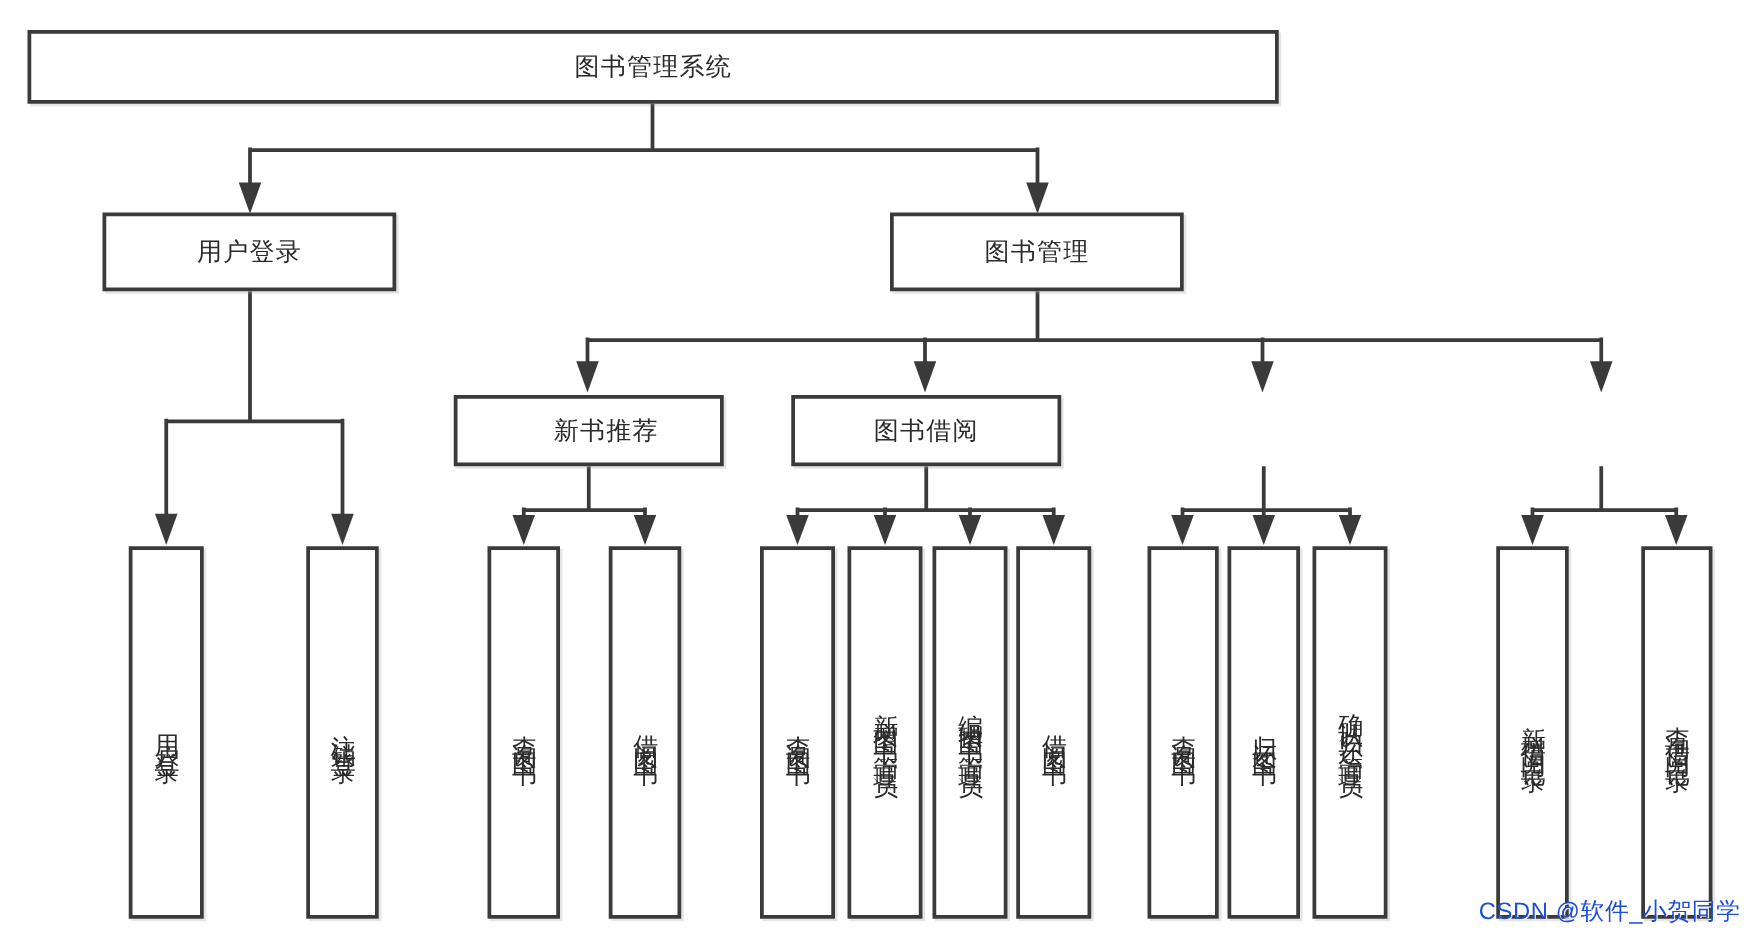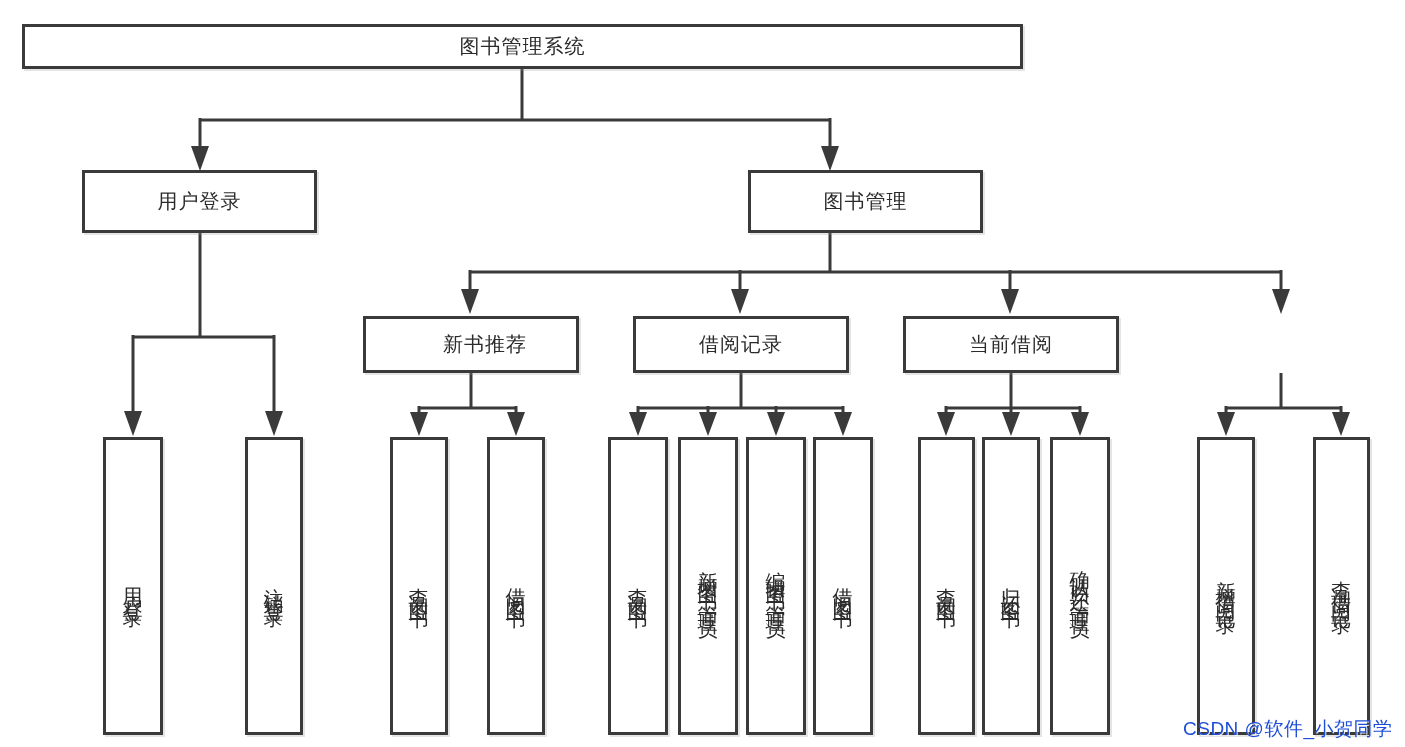--- a/index.html
+++ b/index.html
@@ -24,33 +24,33 @@
     background: #ffffff;
     border: 3px solid #3a3a3a;
     display: flex;
     align-items: center;
     justify-content: center;
     font-size: 20px;
     letter-spacing: 1px;
     color: #2b2b2b;
     box-shadow: 2px 2px 0 rgba(150,150,150,0.25);
   }
-  .root  { left: 22px;  top: 24px;  width: 1001px; height: 45px; }
+  .root  { left: 22px;  top: 24px;  width: 1001px; height: 59px; }
   .lvl2  { top: 170px; height: 63px; width: 235px; }
   .lvl3  { top: 316px; height: 57px; width: 216px; }
   .leaf {
     top: 437px; height: 298px;
     writing-mode: vertical-rl;
     text-orientation: mixed;
     letter-spacing: 7px;
     line-height: 1.0;
     font-size: 20px;
   }
   .n-user-login     { left: 82px; }
-  .n-book-mgmt      { left: 712px; margin-left: 36px; }
+  .n-book-mgmt      { left: 712px; }
   .n-new-book       { left: 363px; padding-left: 28px; }
   .n-book-borrow    { left: 633px; }
   .n-cur-borrow     { left: 903px; }
   .n-borrow-rec     { left: 1173px; }
   .lf-login   { left: 103px;  width: 60px; }
   .lf-logout  { left: 245px;  width: 58px; }
   .lf-nbr-q   { left: 390px;  width: 58px; }
   .lf-nbr-b   { left: 487px;  width: 58px; }
   .lf-bb-q    { left: 608px;  width: 60px; }
   .lf-bb-add  { left: 678px;  width: 60px; }
@@ -115,22 +115,21 @@
     <polygon points="1217,412 1235,412 1226,436"></polygon>
     <polygon points="1332,412 1350,412 1341,436"></polygon>
   </svg>
 
   <div class="box root">图书管理系统</div>
 
   <div class="box lvl2 n-user-login">用户登录</div>
   <div class="box lvl2 n-book-mgmt">图书管理</div>
 
   <div class="box lvl3 n-new-book">新书推荐</div>
-  <div class="box lvl3 n-book-borrow">借阅记录</div>
-  <div class="box lvl3 n-cur-borrow">当前借阅</div>
+  <div class="box lvl3 n-book-borrow">图书借阅</div>
 
   <div class="box leaf lf-login">用户登录</div>
   <div class="box leaf lf-logout">注销登录</div>
 
   <div class="box leaf lf-nbr-q">查询图书</div>
   <div class="box leaf lf-nbr-b">借阅图书</div>
 
   <div class="box leaf lf-bb-q">查询图书</div>
   <div class="box leaf lf-bb-add">新增图书（管理员）</div>
   <div class="box leaf lf-bb-edit">编辑图书（管理员）</div>

